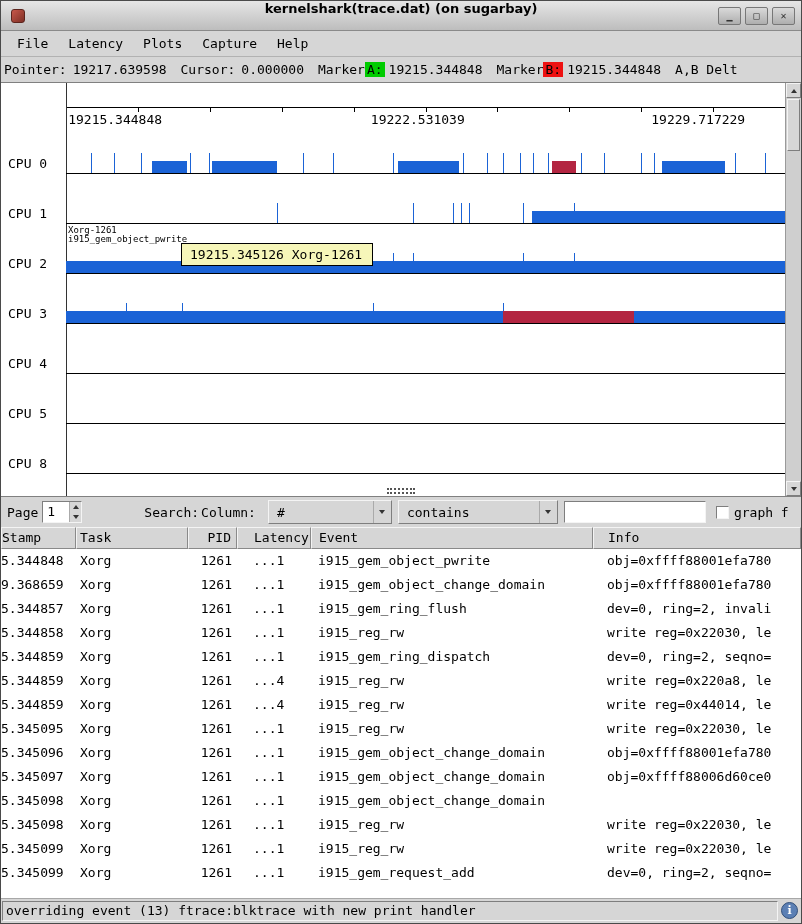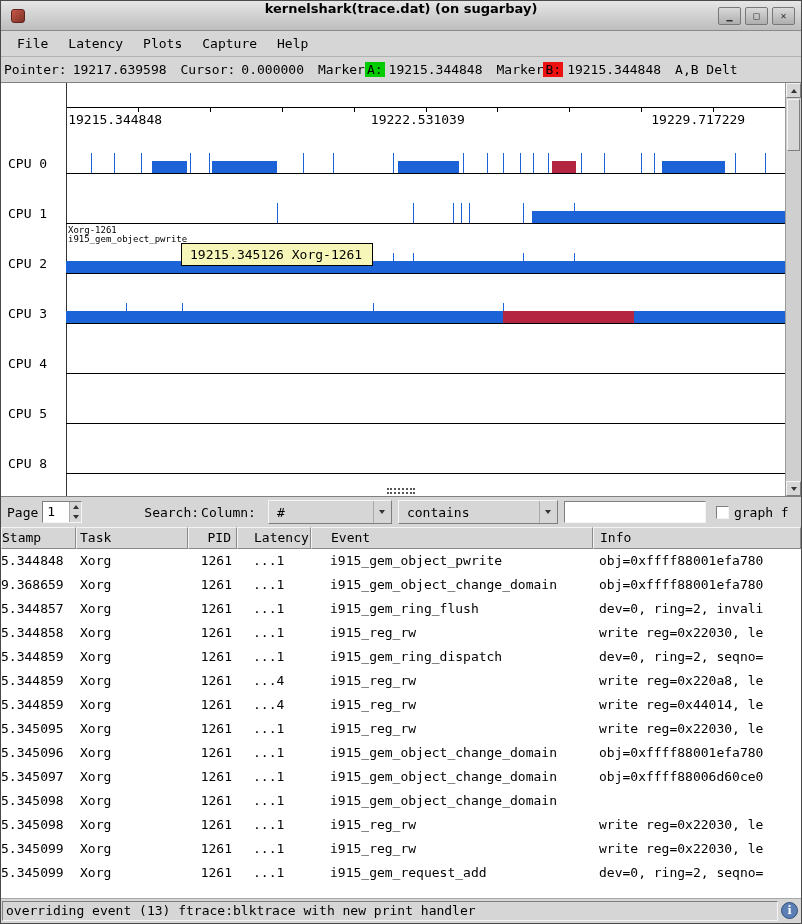--- a/index.html
+++ b/index.html
@@ -97,22 +97,22 @@
   .thead { height:22px; flex:0 0 22px; display:flex; background:#d6d6d6; }
   .th { border:1px solid; border-color:#f4f4f4 #8a8a8a #8a8a8a #f4f4f4; background:#d6d6d6;
         padding:2px 0 0 3px; overflow:hidden; white-space:nowrap; }
   .tbody { flex:1 1 auto; background:#fff; overflow:hidden; }
   .tr { display:flex; height:24px; line-height:24px; background:#fff; }
   .td { overflow:hidden; white-space:nowrap; padding-left:4px; }
   .c0 { width:75px; flex:0 0 75px; padding-left:0; }
   .c1 { width:112px; flex:0 0 112px; }
   .c2 { width:49px; flex:0 0 49px; text-align:right; padding-right:5px; }
   .c3 { width:74px; flex:0 0 74px; padding-left:16px; }
-  .c4 { width:282px; flex:0 0 282px; padding-left:19px; }
-  .c5 { flex:1 1 auto; padding-left:6px; }
+  .c4 { width:282px; flex:0 0 282px; padding-left:7px; }
+  .c5 { flex:1 1 auto; padding-left:14px; }
 
   
   .statusbar { height:25px; flex:0 0 25px; background:#d6d6d6; position:relative; border-top:1px solid #a8a8a8; }
   .status-frame { position:absolute; left:1px; right:23px; top:2px; bottom:2px;
                   border:1px solid; border-color:#7e7e7e #f4f4f4 #f4f4f4 #7e7e7e;
                   padding-left:3px; line-height:18px; white-space:nowrap; overflow:hidden; }
   .info-icon { position:absolute; right:3px; top:3px; width:17px; height:17px; border-radius:50%;
                background:#5b7fb4; border:1px solid #33507a; color:#fff; font-weight:bold;
                font-size:11px; display:flex; align-items:center; justify-content:center;
                font-family:"DejaVu Serif", serif; }

